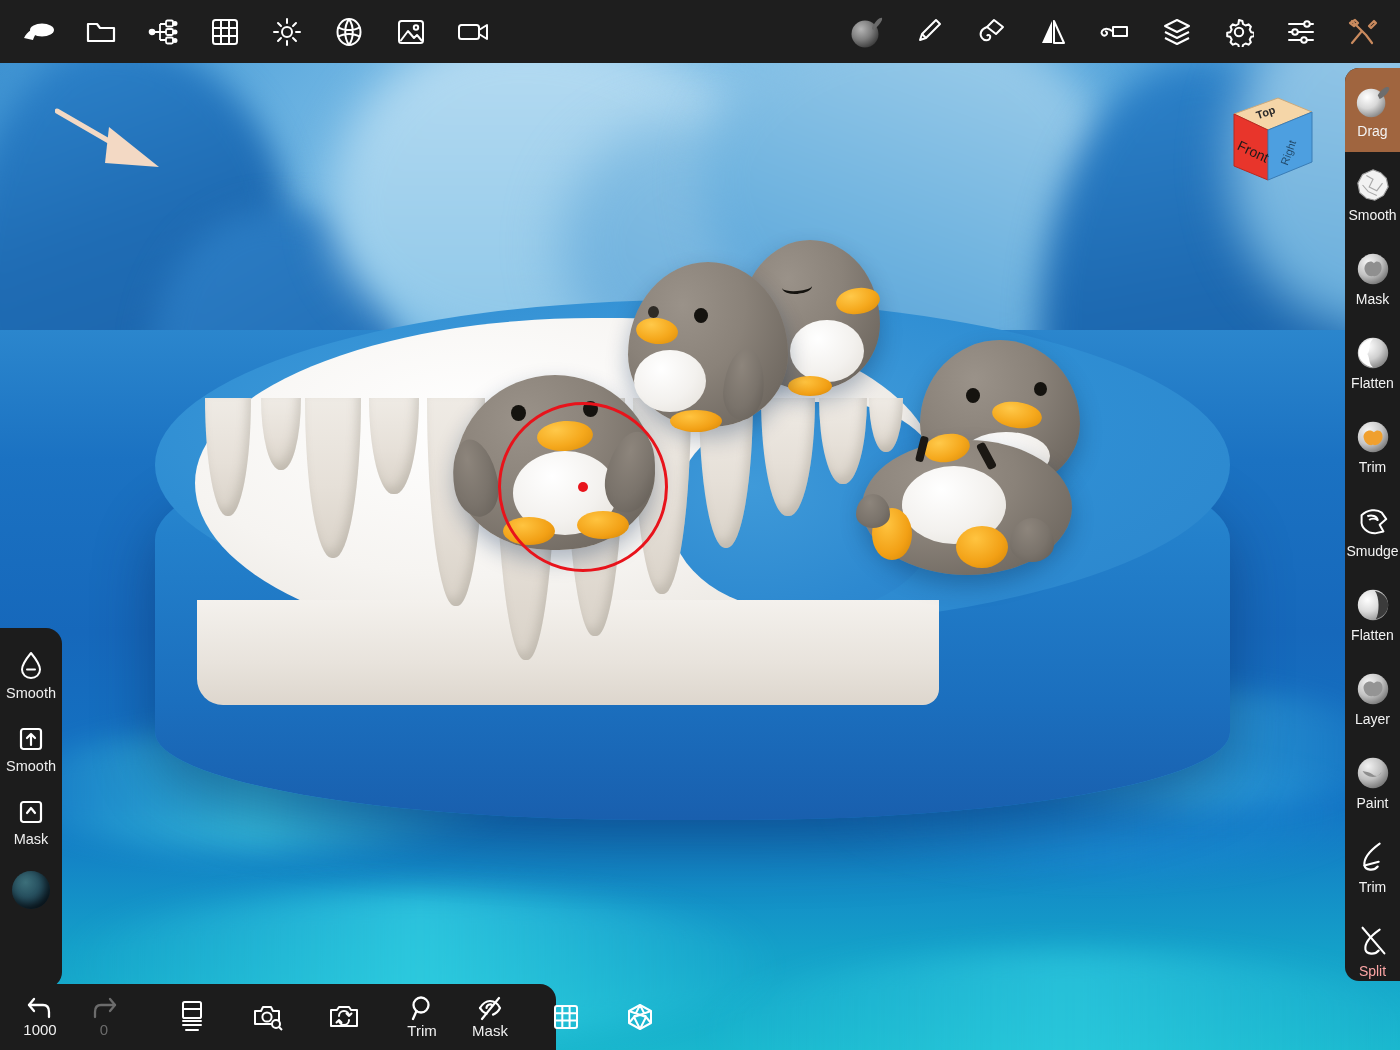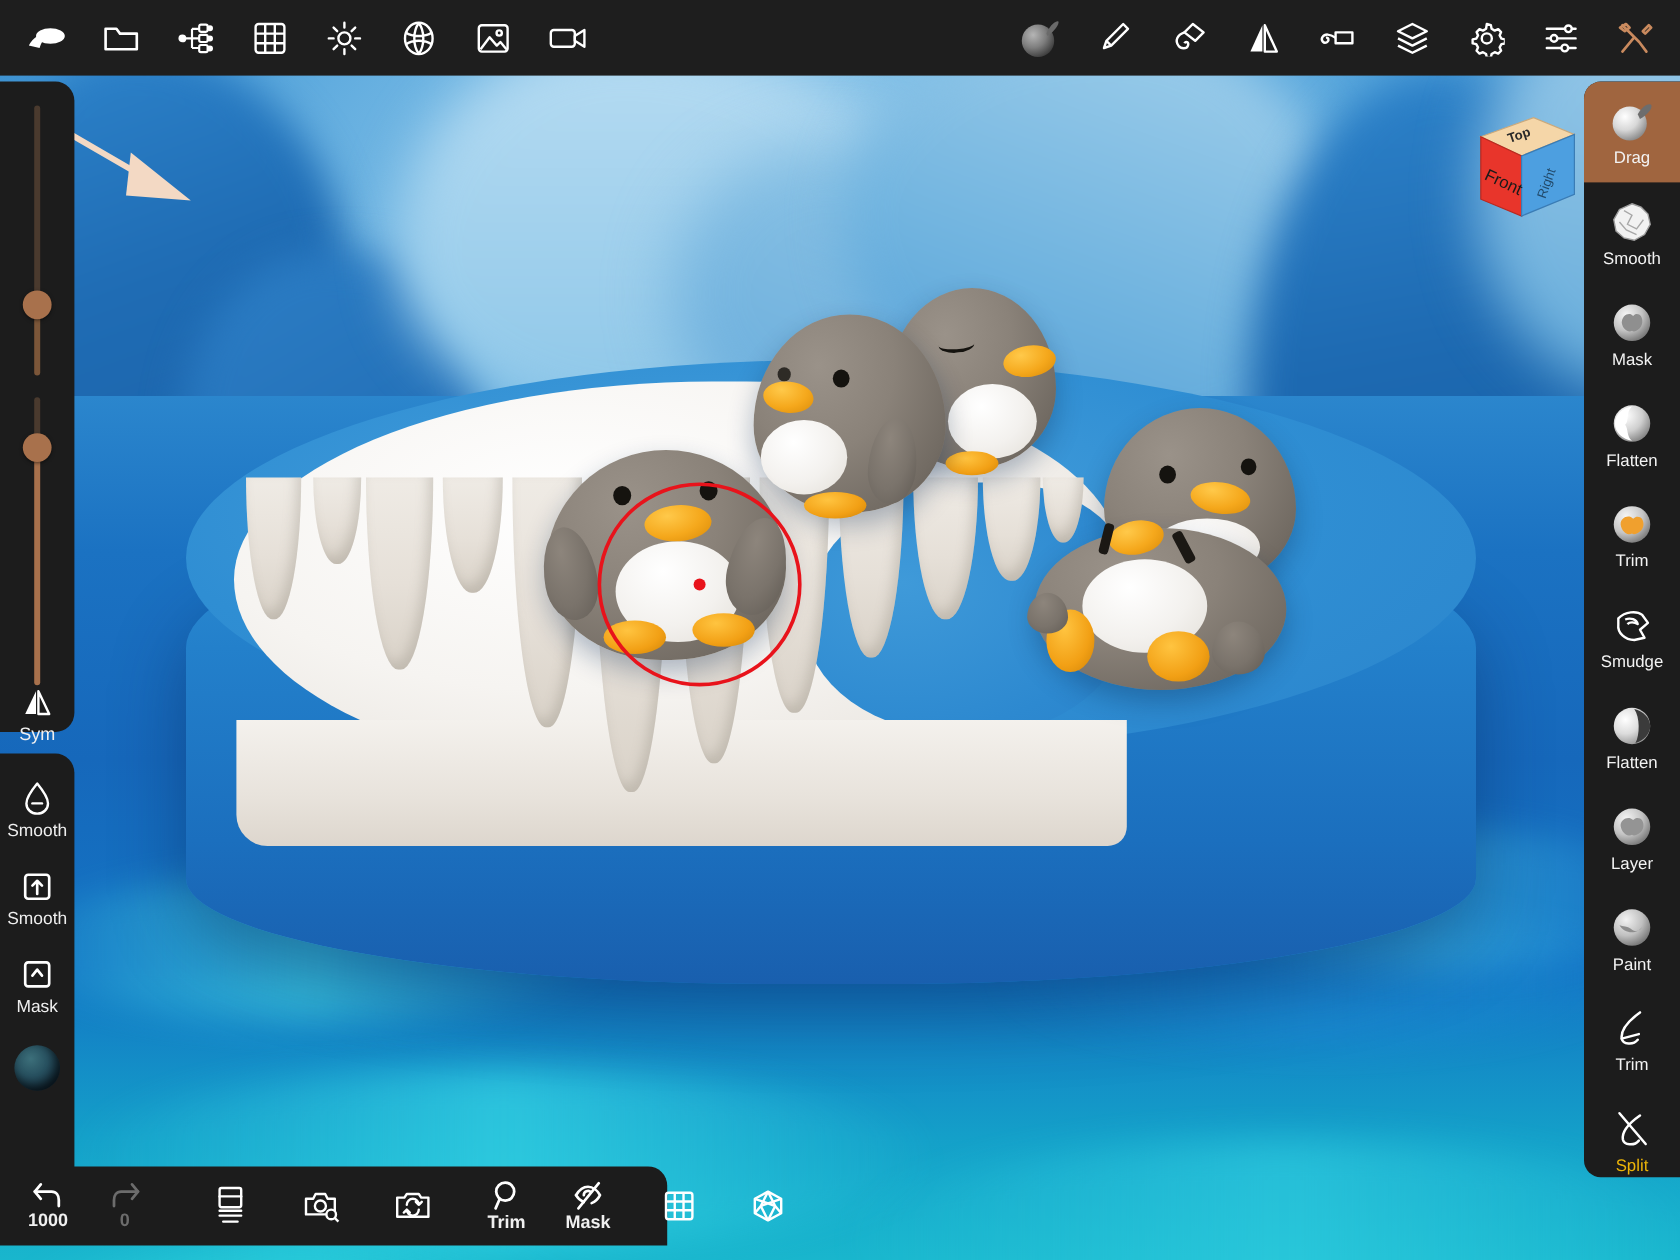--- a/index.html
+++ b/index.html
@@ -233,38 +233,38 @@
   .lt-item .lbl { font-size: 14.5px; color: #efefef; }
   #matSwatch {
     width: 38px; height: 38px; border-radius: 50%;
     background: radial-gradient(circle at 36% 30%, #3c6f7a 0%, #27505f 40%, #16303f 72%, #0d1e2a 100%);
     box-shadow: inset -3px -4px 8px rgba(0,0,0,.6);
     cursor: pointer;
   }
 
   
   #rightRail {
-    position: absolute; right: 0; top: 68px; width: 80px; height: 913px;
+    position: absolute; right: 0; top: 68px; width: 55px; height: 913px;
     background: #1c1c1c; border-radius: 14px 0 0 14px; z-index: 35;
     overflow: hidden;
   }
   .rt-item {
     height: 84px; display: flex; flex-direction: column;
     align-items: center; justify-content: center; gap: 3px; cursor: pointer;
   }
   .rt-item.active { background: #a0653f; }
   .rt-item .lbl { font-size: 14px; color: #f3f3f3; }
-  .rt-item.dim .lbl { color: #eab308; }
+  .rt-item.dim .lbl { color: #fca5a5; }
   .brushball { width: 38px; height: 38px; }
 
   
   #bottombar {
-    position: absolute; left: 0; bottom: 12px; width: 556px; height: 66px;
+    position: absolute; left: 0; bottom: 0; width: 556px; height: 66px;
     background: #1c1c1c; border-radius: 0 16px 0 0; z-index: 40;
-    display: flex; align-items: center; font-weight: bold;
+    display: flex; align-items: center;
   }
   .bb-item {
     display: flex; flex-direction: column; align-items: center; justify-content: center;
     gap: 1px; color: #fff; cursor: pointer; min-width: 52px;
   }
   .bb-item .lbl { font-size: 15px; color: #f0f0f0; line-height: 1.1; }
   .bb-item.dim { color: #6c6c6c; }
   .bb-item.dim .lbl { color: #6c6c6c; }
 </style>
 </head>
@@ -522,41 +522,20 @@
       <div class="tb-btn">
         <svg width="30" height="30" viewBox="0 0 30 30" fill="none" stroke="#c98a5e" stroke-width="2.2" stroke-linecap="round" stroke-linejoin="round">
           <path d="M4 4 L18 18 M18 18 L24 26 M4 26 L14 14"></path>
           <path d="M26 4 L21 9 L23 11 L28 6 Z"></path>
           <path d="M2 6 L7 3 L10 6 L6 9 Z"></path>
         </svg>
       </div>
     </div>
   </div>
 
-  <div id="leftSliders">
-    <div class="vslider" style="height: 225px; margin-top: 20px;">
-      <div class="track" style="top:0; height:166px; background:#4a3a2e;"></div>
-      <div class="track" style="top:166px; height:59px; background:#7b5639;"></div>
-      <div class="knob" style="top:154px;"></div>
-    </div>
-
-    <div class="vslider" style="height: 240px; margin-top: 18px;">
-      <div class="track" style="top:0; height:42px; background:#4a3a2e;"></div>
-      <div class="track" style="top:42px; height:198px; background:#a8714c;"></div>
-      <div class="knob" style="top:30px;"></div>
-    </div>
-
-    <div id="symBtn">
-      <svg width="28" height="28" viewBox="0 0 28 28">
-        <polygon points="13,5 13,24 4,24" fill="#fff"></polygon>
-        <polygon points="15,5 15,24 24,24" fill="none" stroke="#fff" stroke-width="2" stroke-linejoin="round"></polygon>
-      </svg>
-      <span class="lbl">Sym</span>
-    </div>
-  </div>
 
   <div id="leftTools">
 
     <div class="lt-item">
       <svg width="26" height="30" viewBox="0 0 26 30" fill="none" stroke="#fff" stroke-width="2">
         <path d="M13 3 C13 3, 4 14, 4 19.5 C4 24.5, 8 28, 13 28 C18 28, 22 24.5, 22 19.5 C22 14, 13 3, 13 3 Z" stroke-linejoin="round"></path>
         <path d="M9 19.5 H17" stroke-linecap="round"></path>
       </svg>
       <span class="lbl">Smooth</span>
     </div>

